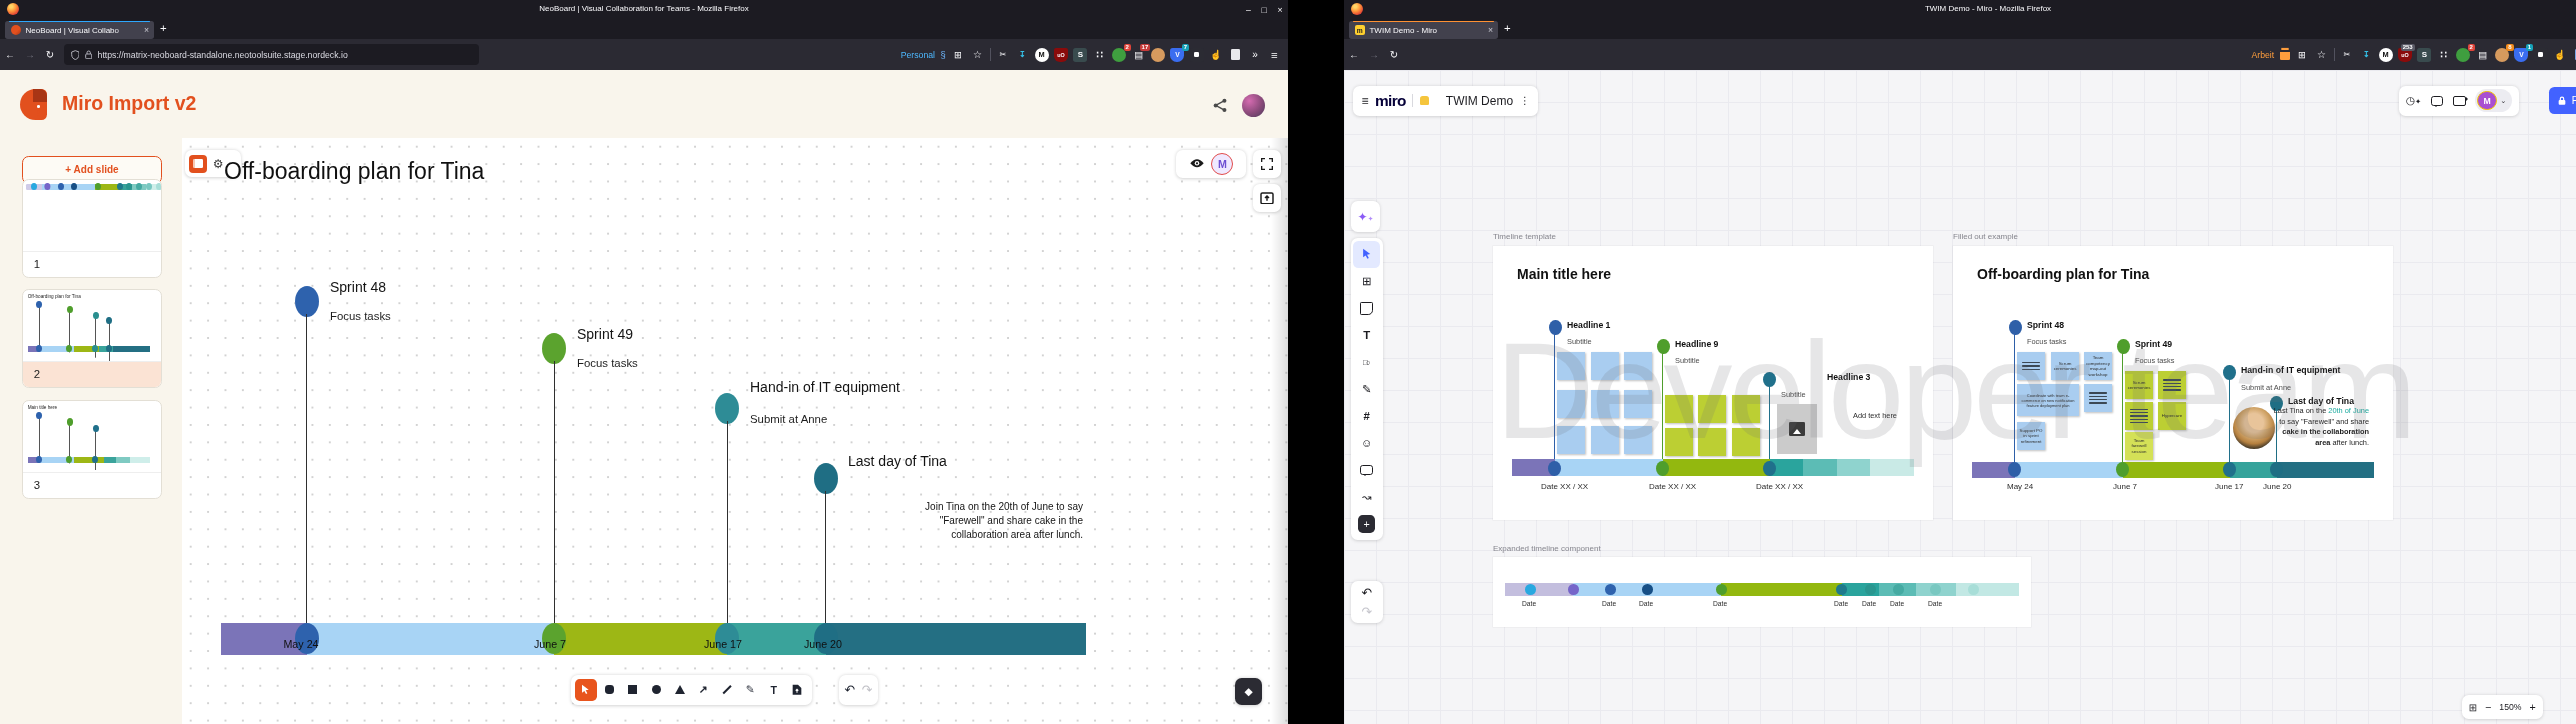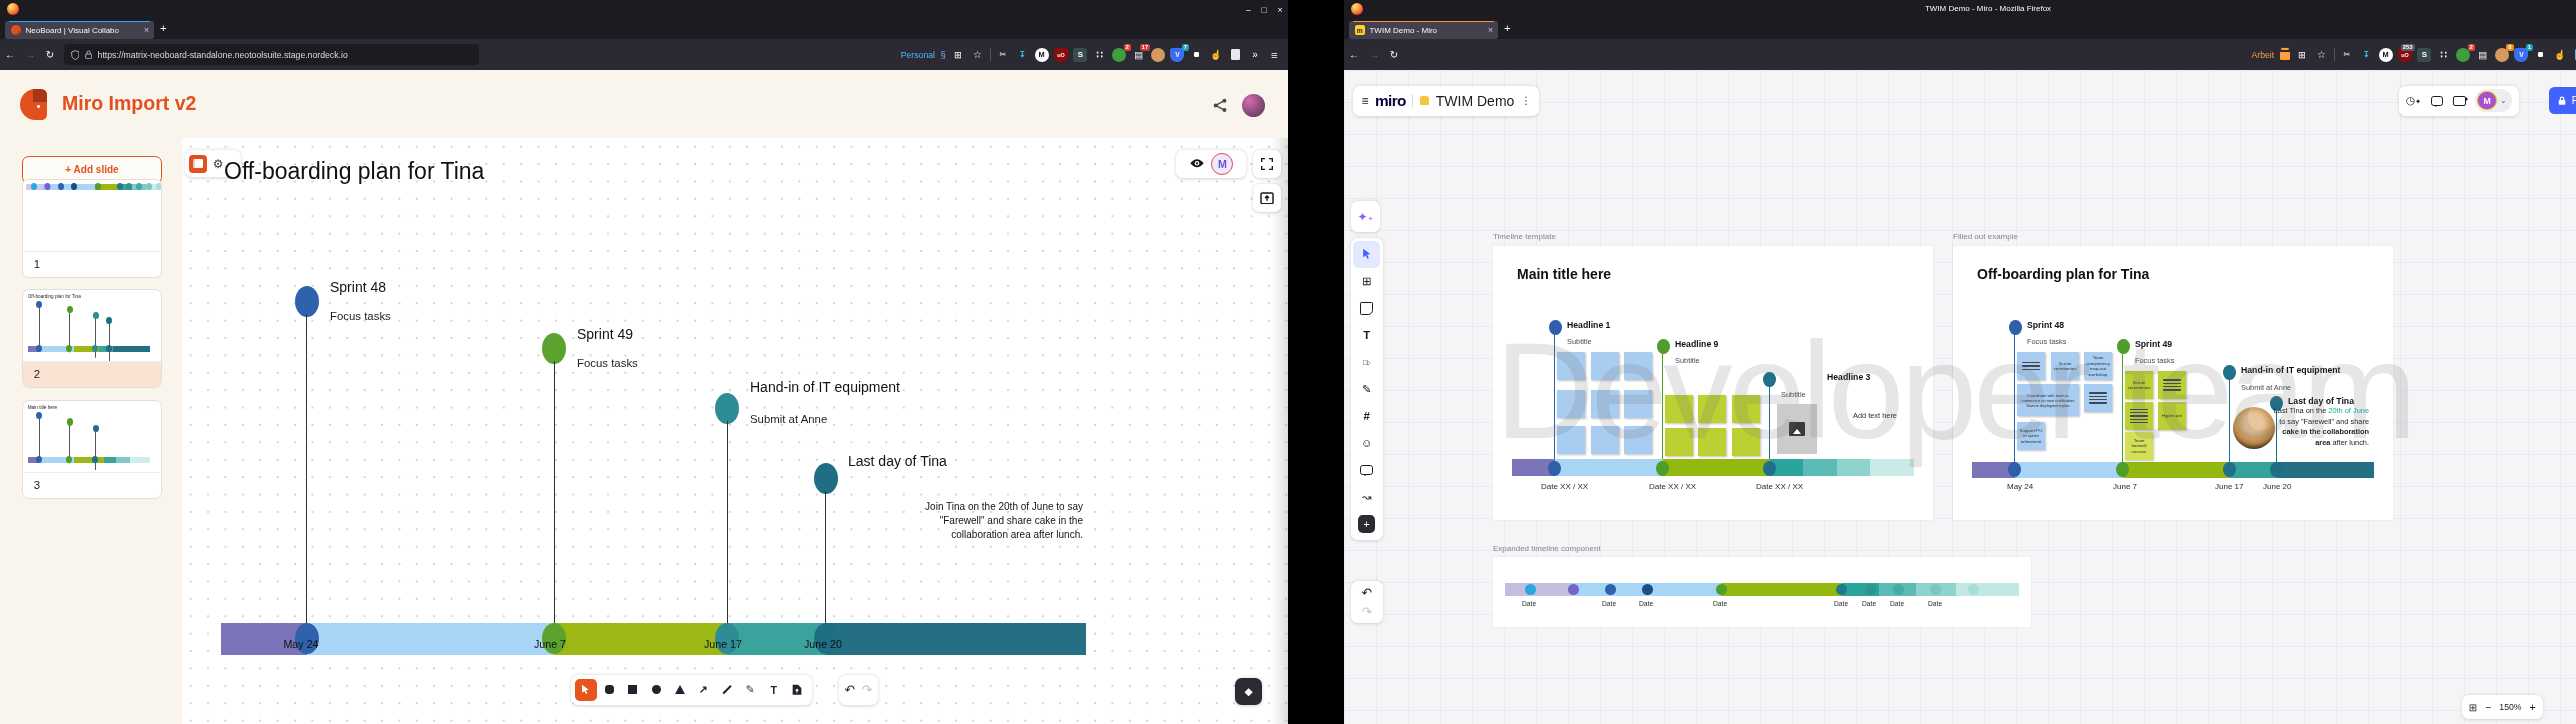--- a/index.html
+++ b/index.html
@@ -74,20 +74,21 @@
   .bubble:after{content:"";position:absolute;left:2px;bottom:-4px;border:2px solid transparent;border-top-color:#1c1c21;}
   .cam{width:11.4px;height:8px;border:1.2px solid #1c1c21;border-radius:2px;position:relative;}
   .cam:after{content:"";position:absolute;right:-4.7px;top:0.7px;border:2.7px solid transparent;border-right-color:#1c1c21;transform:rotate(180deg);}
 </style>
 </head>
 <body>
 
 <div class="window" style="left:0;">
   <div class="titlebar">
     <div class="fx-logo"></div>
+    <div class="tb-title">NeoBoard | Visual Collaboration for Teams - Mozilla Firefox</div>
     <div class="win-controls">
       <span>–</span>
       <span>□</span>
       <span>×</span>
     </div>
   </div>
   <div class="tabbar">
     <div class="tab">
       <div class="stripe" style="background:#2ea8ff;"></div>
       <span style="width:10px;height:10px;border-radius:50%;background:linear-gradient(135deg,#e2501e 60%,#a83515);display:inline-block;"></span>
@@ -364,21 +365,21 @@
 
   <div class="miro-canvas">
 
     <div class="wmark" style="left:151px;top:241px;">Developer team</div>
 
     <div class="abs mcard flex" style="left:9.4px;top:16px;height:29.5px;padding:0 8px;gap:6.7px;">
       <span style="font-size:12px;color:#1c1c21;">≡</span>
       <span style="font-size:15.4px;font-weight:bold;letter-spacing:-0.7px;color:#050038;">miro</span>
       <span class="vdiv" style="background:#d9d9de;"></span>
       <span style="width:9.4px;height:9.4px;background:#f5c53d;border-radius:2.7px 2.7px 1.3px 1.3px;display:inline-block;"></span>
-      <span style="font-size:14px;color:#1c1c21;">TWIM Demo</span>
+      <span style="font-size:12px;color:#1c1c21;margin-left:10px;">TWIM Demo</span>
       <span style="font-size:10px;color:#1c1c21;">⋮</span>
     </div>
 
     <div class="abs mcard flex" style="left:1055px;top:16px;height:29.5px;padding:0 6.7px;gap:9.4px;">
       <span style="font-size:10.7px;color:#1c1c21;">◷<span style="font-size:7.4px;">✦</span></span>
       <span class="bubble"></span>
       <span class="cam"></span>
       <span class="flex" style="background:#ececf1;border-radius:11.4px;padding:2px 5.4px 2px 2px;gap:3.4px;">
         <span style="width:17.4px;height:17.4px;border-radius:50%;background:#a94fd1;border:1.7px solid #f2c200;color:#fff;font-weight:bold;font-size:8.7px;display:flex;align-items:center;justify-content:center;">M</span>
         <span style="font-size:7.4px;color:#1c1c21;">⌄</span>

